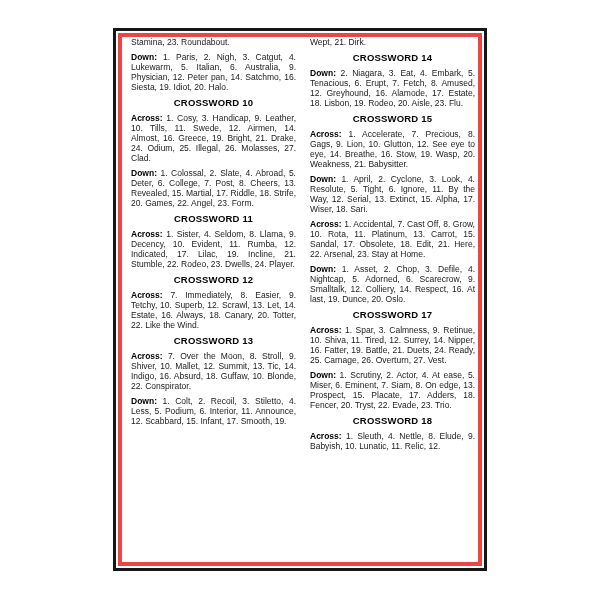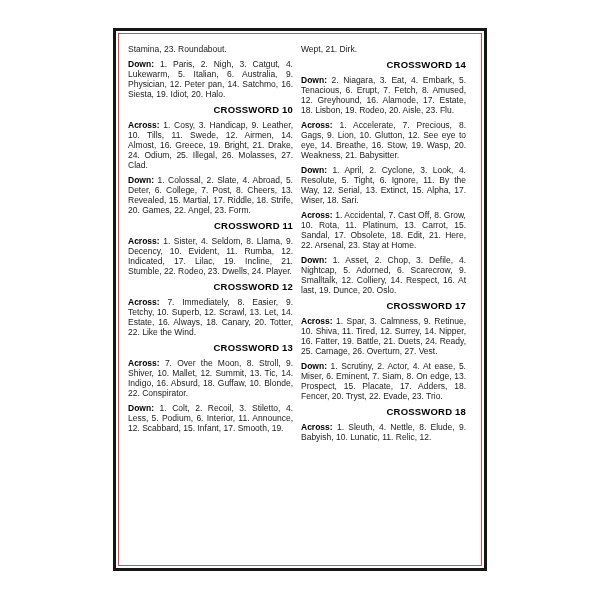--- a/index.html
+++ b/index.html
@@ -25,25 +25,25 @@
     height: 543px;
     box-sizing: border-box;
     border: 3px solid #161616;
     padding: 2px;
     background: #ffffff;
   }
   .page-inner {
     box-sizing: border-box;
     width: 100%;
     height: 100%;
-    border: 1px solid #ef4444;
-    padding: 10px 9px 4px 9px;
+    border: 4px solid #ef4444;
+    padding: 0 9px 4px 9px;
     overflow: hidden;
     display: flex;
-    gap: 8px;
+    gap: 14px;
     background: #ffffff;
   }
   .col {
     width: 165px;
     flex: 0 0 165px;
     overflow: hidden;
   }
   .col p {
     margin: 0 0 5px 0;
     font-size: 8.5px;
@@ -52,21 +52,21 @@
     text-align: justify;
     text-justify: inter-word;
   }
   .col h3 {
     margin: 4px 0 5px 0;
     font-size: 9.5px;
     line-height: 11px;
     color: #000000;
     font-weight: bold;
     letter-spacing: 0.2px;
-    text-align: right;
+    text-align: center;
   }
   .lbl {
     font-weight: bold;
     color: #000000;
   }
 </style>
 </head>
 <body>
 
 <div class="canvas">
@@ -83,20 +83,21 @@
           <h3>CROSSWORD 12</h3>
           <p><span class="lbl">Across:</span> <span>7. Immediately, 8. Easier, 9. Tetchy, 10. Superb, 12. Scrawl, 13. Let, 14. Estate, 16. Always, 18. Canary, 20. Totter, 22. Like the Wind.</span></p>
           <h3>CROSSWORD 13</h3>
           <p><span class="lbl">Across:</span> <span>7. Over the Moon, 8. Stroll, 9. Shiver, 10. Mallet, 12. Summit, 13. Tic, 14. Indigo, 16. Absurd, 18. Guffaw, 10. Blonde, 22. Conspirator.</span></p>
           <p><span class="lbl">Down:</span> <span>1. Colt, 2. Recoil, 3. Stiletto, 4. Less, 5. Podium, 6. Interior, 11. Announce, 12. Scabbard, 15. Infant, 17. Smooth, 19.</span></p>
         </div>
       <div class="col">
           <p><span>Wept, 21. Dirk.</span></p>
           <h3>CROSSWORD 14</h3>
           <p><span class="lbl">Down:</span> <span>2. Niagara, 3. Eat, 4. Embark, 5. Tenacious, 6. Erupt, 7. Fetch, 8. Amused, 12. Greyhound, 16. Alamode, 17. Estate, 18. Lisbon, 19. Rodeo, 20. Aisle, 23. Flu.</span></p>
+          <h3>CROSSWORD 15</h3>
           <p><span class="lbl">Across:</span> <span>1. Accelerate, 7. Precious, 8. Gags, 9. Lion, 10. Glutton, 12. See eye to eye, 14. Breathe, 16. Stow, 19. Wasp, 20. Weakness, 21. Babysitter.</span></p>
           <p><span class="lbl">Down:</span> <span>1. April, 2. Cyclone, 3. Look, 4. Resolute, 5. Tight, 6. Ignore, 11. By the Way, 12. Serial, 13. Extinct, 15. Alpha, 17. Wiser, 18. Sari.</span></p>
           <p><span class="lbl">Across:</span> <span>1. Accidental, 7. Cast Off, 8. Grow, 10. Rota, 11. Platinum, 13. Carrot, 15. Sandal, 17. Obsolete, 18. Edit, 21. Here, 22. Arsenal, 23. Stay at Home.</span></p>
           <p><span class="lbl">Down:</span> <span>1. Asset, 2. Chop, 3. Defile, 4. Nightcap, 5. Adorned, 6. Scarecrow, 9. Smalltalk, 12. Colliery, 14. Respect, 16. At last, 19. Dunce, 20. Oslo.</span></p>
           <h3>CROSSWORD 17</h3>
           <p><span class="lbl">Across:</span> <span>1. Spar, 3. Calmness, 9. Retinue, 10. Shiva, 11. Tired, 12. Surrey, 14. Nipper, 16. Fatter, 19. Battle, 21. Duets, 24. Ready, 25. Carnage, 26. Overturn, 27. Vest.</span></p>
           <p><span class="lbl">Down:</span> <span>1. Scrutiny, 2. Actor, 4. At ease, 5. Miser, 6. Eminent, 7. Siam, 8. On edge, 13. Prospect, 15. Placate, 17. Adders, 18. Fencer, 20. Tryst, 22. Evade, 23. Trio.</span></p>
           <h3>CROSSWORD 18</h3>
           <p><span class="lbl">Across:</span> <span>1. Sleuth, 4. Nettle, 8. Elude, 9. Babyish, 10. Lunatic, 11. Relic, 12.</span></p>
         </div>

